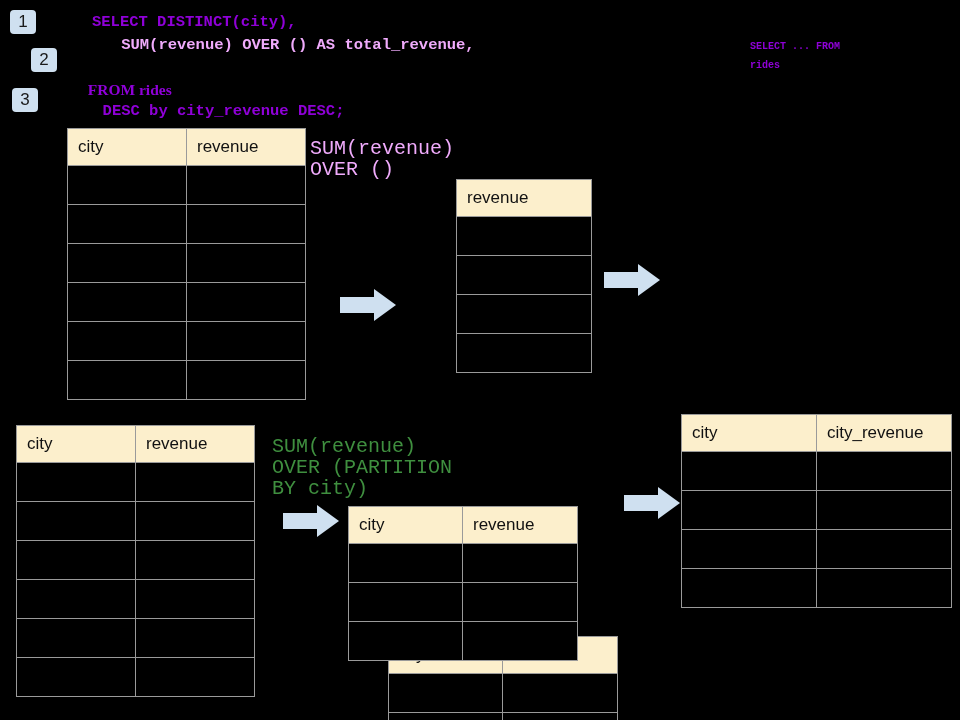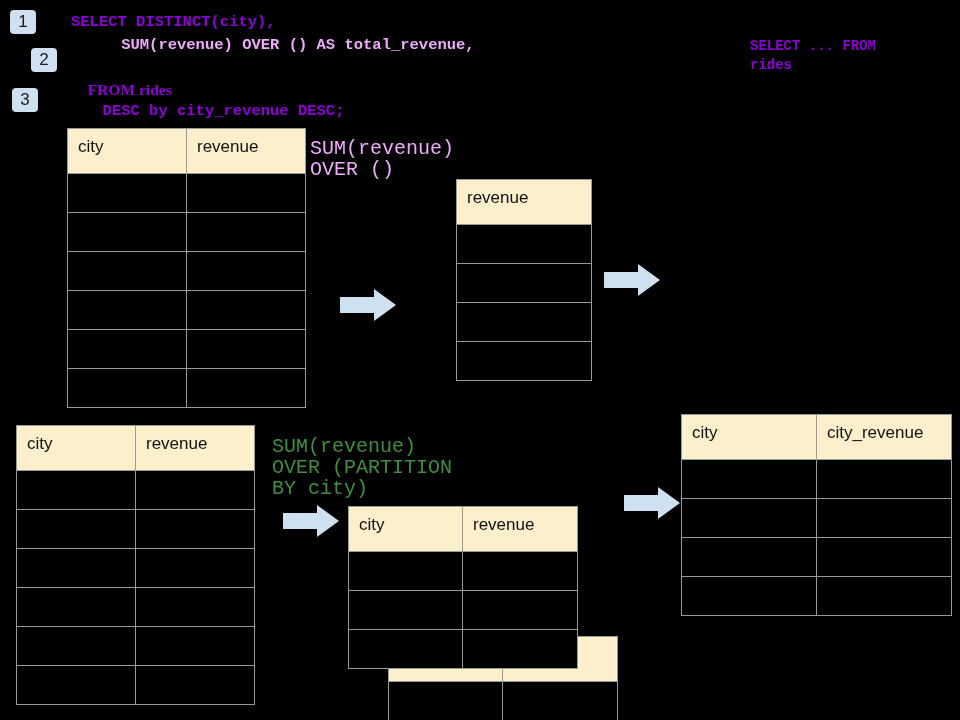--- a/index.html
+++ b/index.html
@@ -48,21 +48,21 @@
     position: absolute;
     font-family: "Liberation Mono", monospace;
     font-size: 20px;
     line-height: 21px;
     white-space: pre;
     font-weight: normal;
   }
   .note-sm {
     position: absolute;
     font-family: "Liberation Mono", monospace;
-    font-size: 14px;
+    font-size: 10px;
     line-height: 19px;
     white-space: pre;
     font-weight: bold;
     color: #8f00d8;
   }
 
   
   .tbl {
     position: absolute;
     border-collapse: collapse;
@@ -76,21 +76,21 @@
     height: 38px;
   }
   .tbl th {
     border: 1px solid #9a9a9a;
     background: #fcefcc;
     color: #111111;
     font-family: "Liberation Sans", sans-serif;
     font-weight: normal;
     font-size: 17px;
     text-align: left;
-    padding: 0 0 8px 10px;
+    padding: 0 0 0 10px;
     height: 36px;
   }
 
   
   .arrow {
     position: absolute;
     width: 56px;
     height: 32px;
   }
   .arrow .shaft {
@@ -114,21 +114,21 @@
 </style>
 </head>
 <body>
 
 <div id="canvas">
 
   <div class="badge" style="left:10px; top:10px;">1</div>
   <div class="badge" style="left:31px; top:48px;">2</div>
   <div class="badge" style="left:12px; top:88px;">3</div>
 
-  <div class="code c-purple" style="left:71px; top:12px;">SELECT DISTINCT(city),</div>
+  <div class="code c-purple" style="left:92px; top:12px;">SELECT DISTINCT(city),</div>
   <div class="code c-red" style="left:84px; top:35px;">    SUM(revenue) OVER () AS total_revenue,</div>
   <div class="code c-purple" style="left:80px; top:79px;font-family:Liberation Serif, serif;">  FROM rides</div>
   <div class="code c-purple" style="left:84px; top:101px;">  DESC by city_revenue DESC;</div>
 
   <div class="note-sm" style="left:750px; top:37px;">SELECT ... FROM
 rides</div>
 
   <div class="note c-red" style="left:310px; top:138px;">SUM(revenue)
 OVER ()</div>
 

